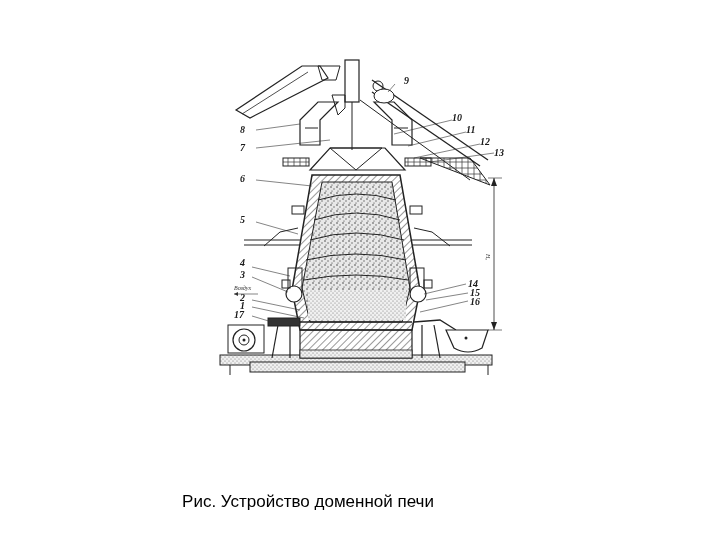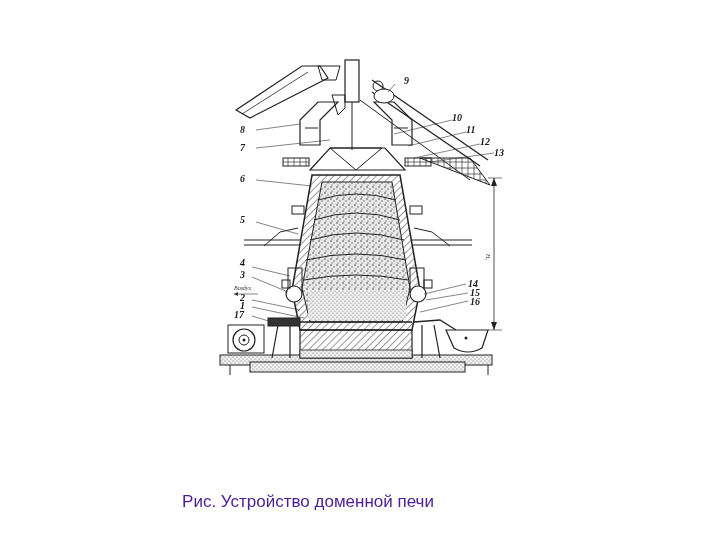--- a/index.html
+++ b/index.html
@@ -1,20 +1,20 @@
 <!DOCTYPE html>
 <html><head>
 <meta charset="utf-8">
 <style>
   html, body { margin:0; padding:0; background:#ffffff; }
   body { width:720px; height:540px; position:relative; overflow:hidden; font-family:"Liberation Sans", sans-serif; }
   #figure { position:absolute; left:0; top:0; width:720px; height:540px; }
   .lbl { font-family:"Liberation Serif", serif; font-style:italic; font-weight:bold; font-size:10px; fill:#1a1a1a; }
   .lblsm { font-family:"Liberation Serif", serif; font-style:italic; font-size:6px; fill:#333; }
-  #caption { position:absolute; left:0; width:616px; top:492px; text-align:center; font-family:"Liberation Sans", sans-serif; font-size:17px; color:#4c1d95; }
+  #caption { position:absolute; left:0; width:616px; top:492px; text-align:center; font-family:"Liberation Sans", sans-serif; font-size:17px; color:#000000; }
 </style>
 </head>
 <body>
 
 <div>
 <svg id="figure" viewBox="0 0 720 540" xmlns="http://www.w3.org/2000/svg">
   <defs>
     <pattern id="hatch" width="5" height="5" patternUnits="userSpaceOnUse" patternTransform="rotate(45)">
       <line x1="0" y1="0" x2="0" y2="5" stroke="#333" stroke-width="1"></line>
     </pattern>

